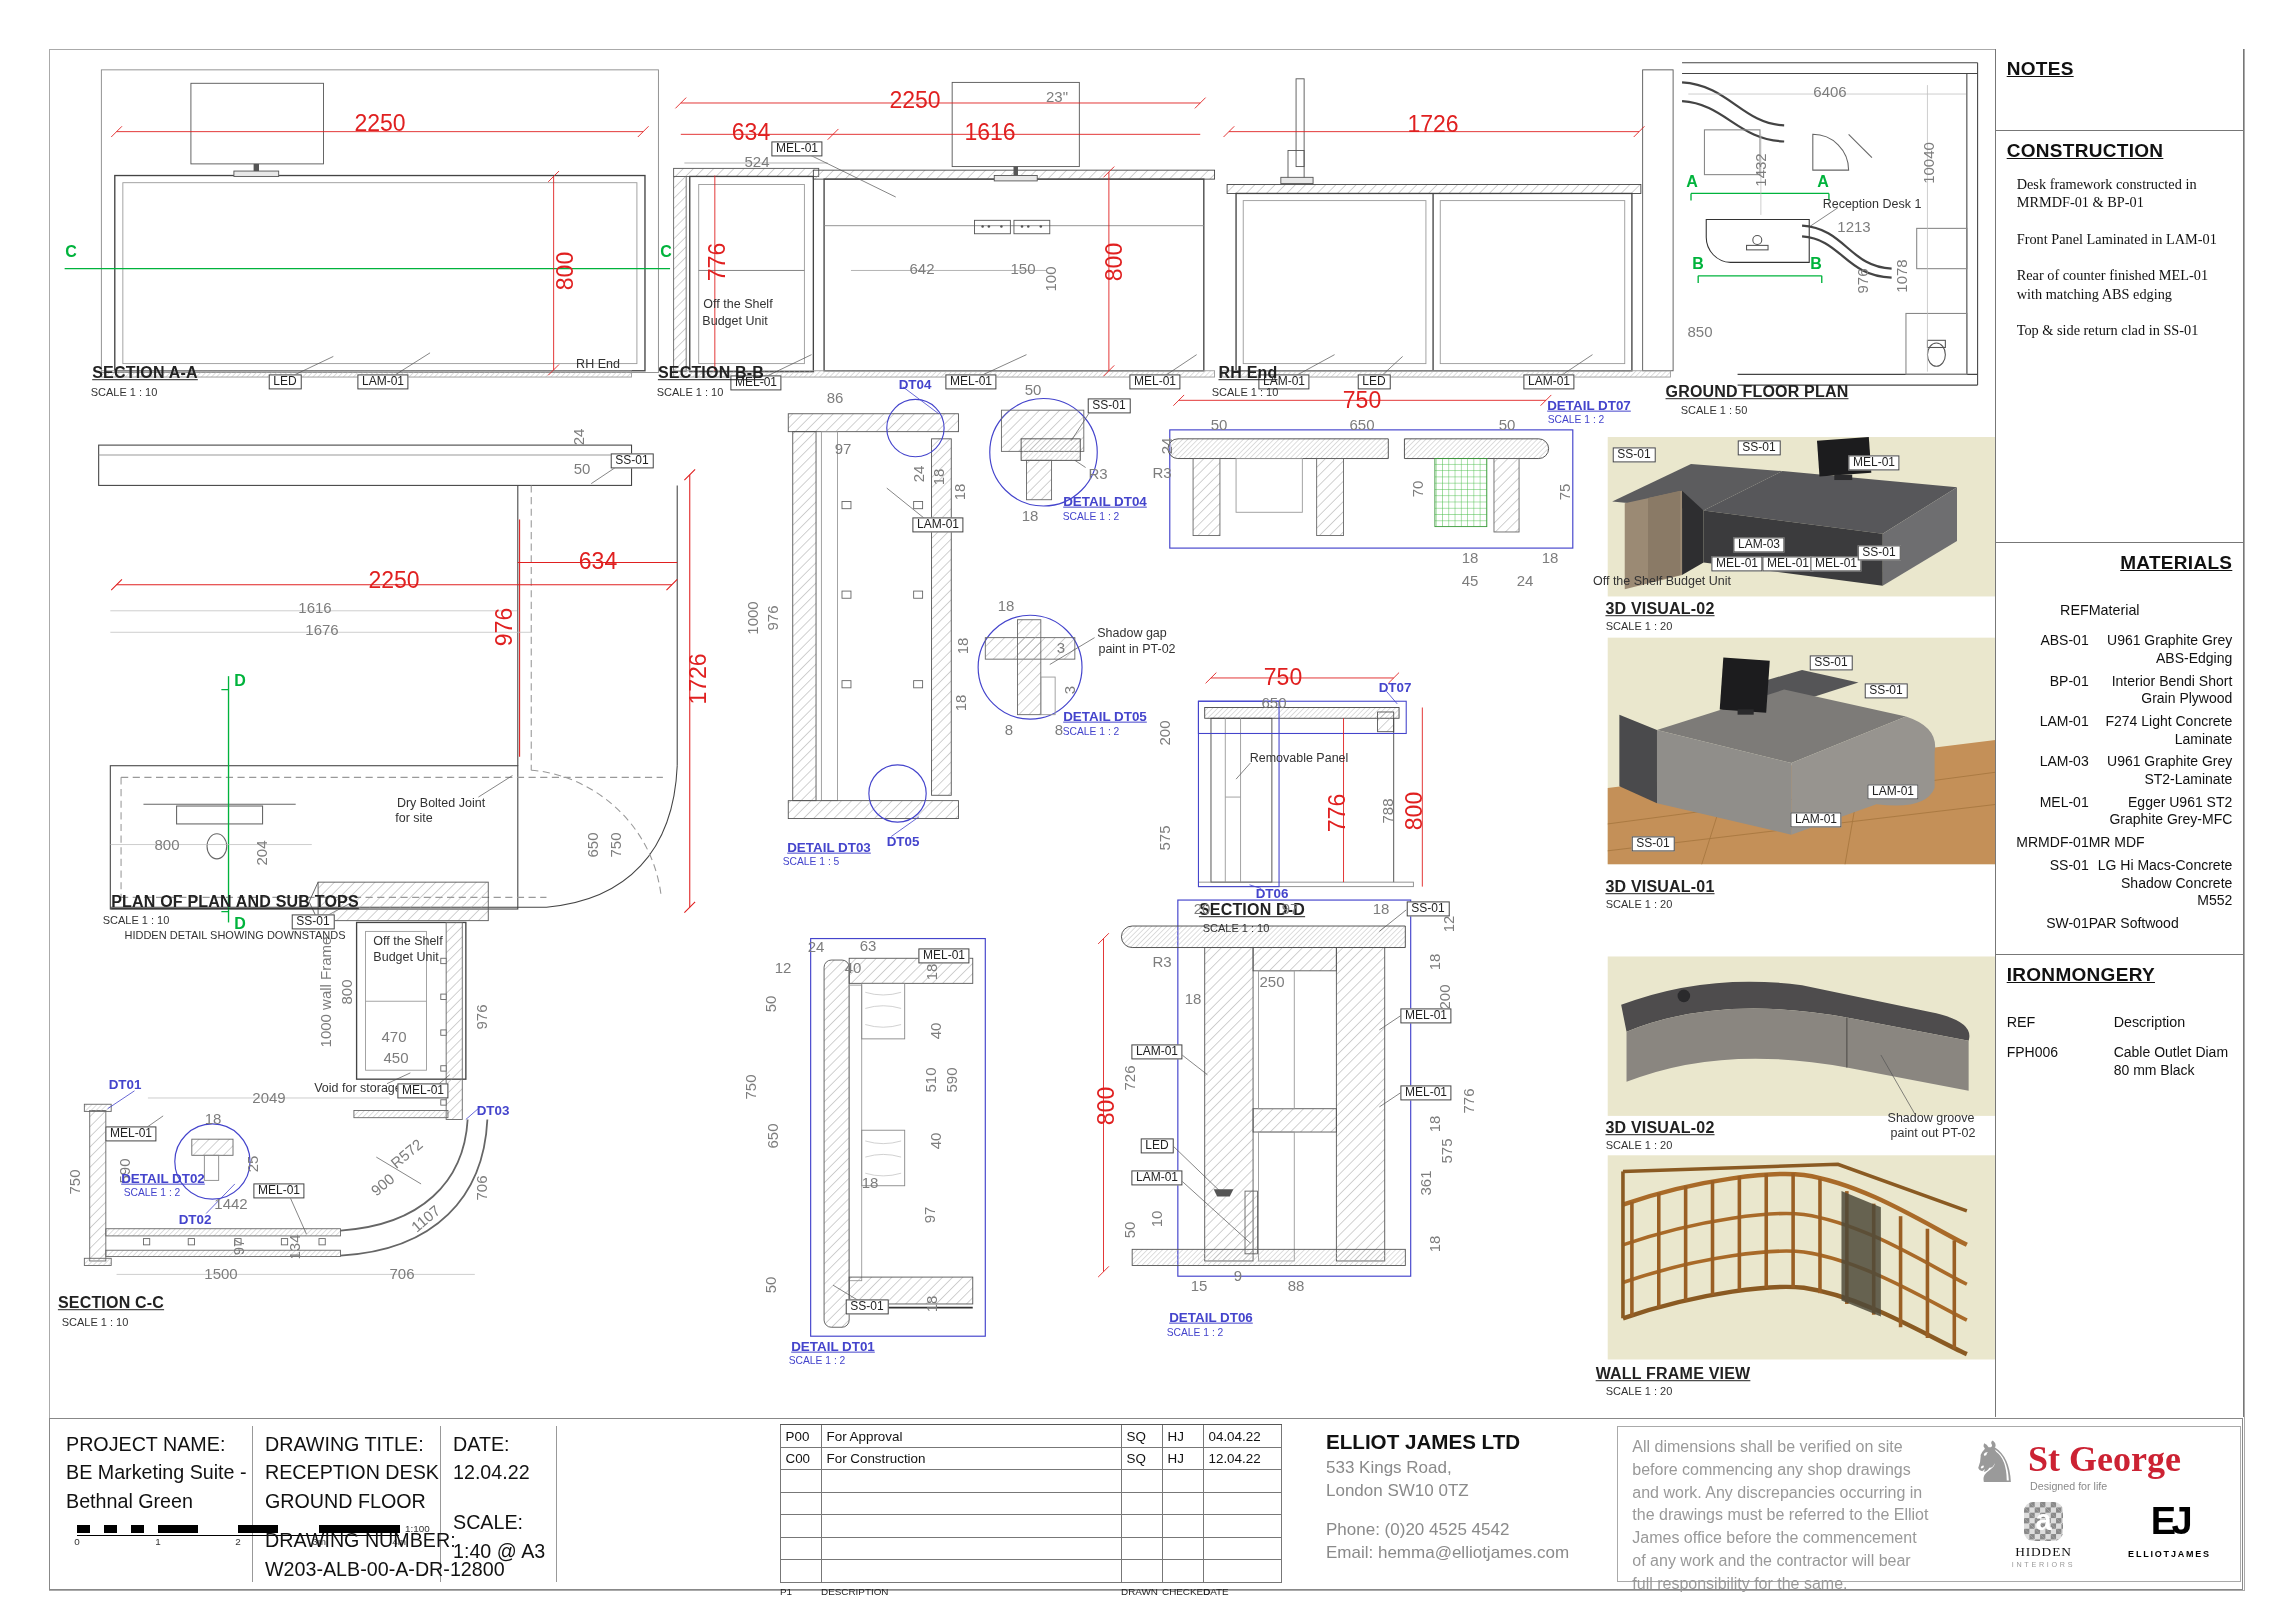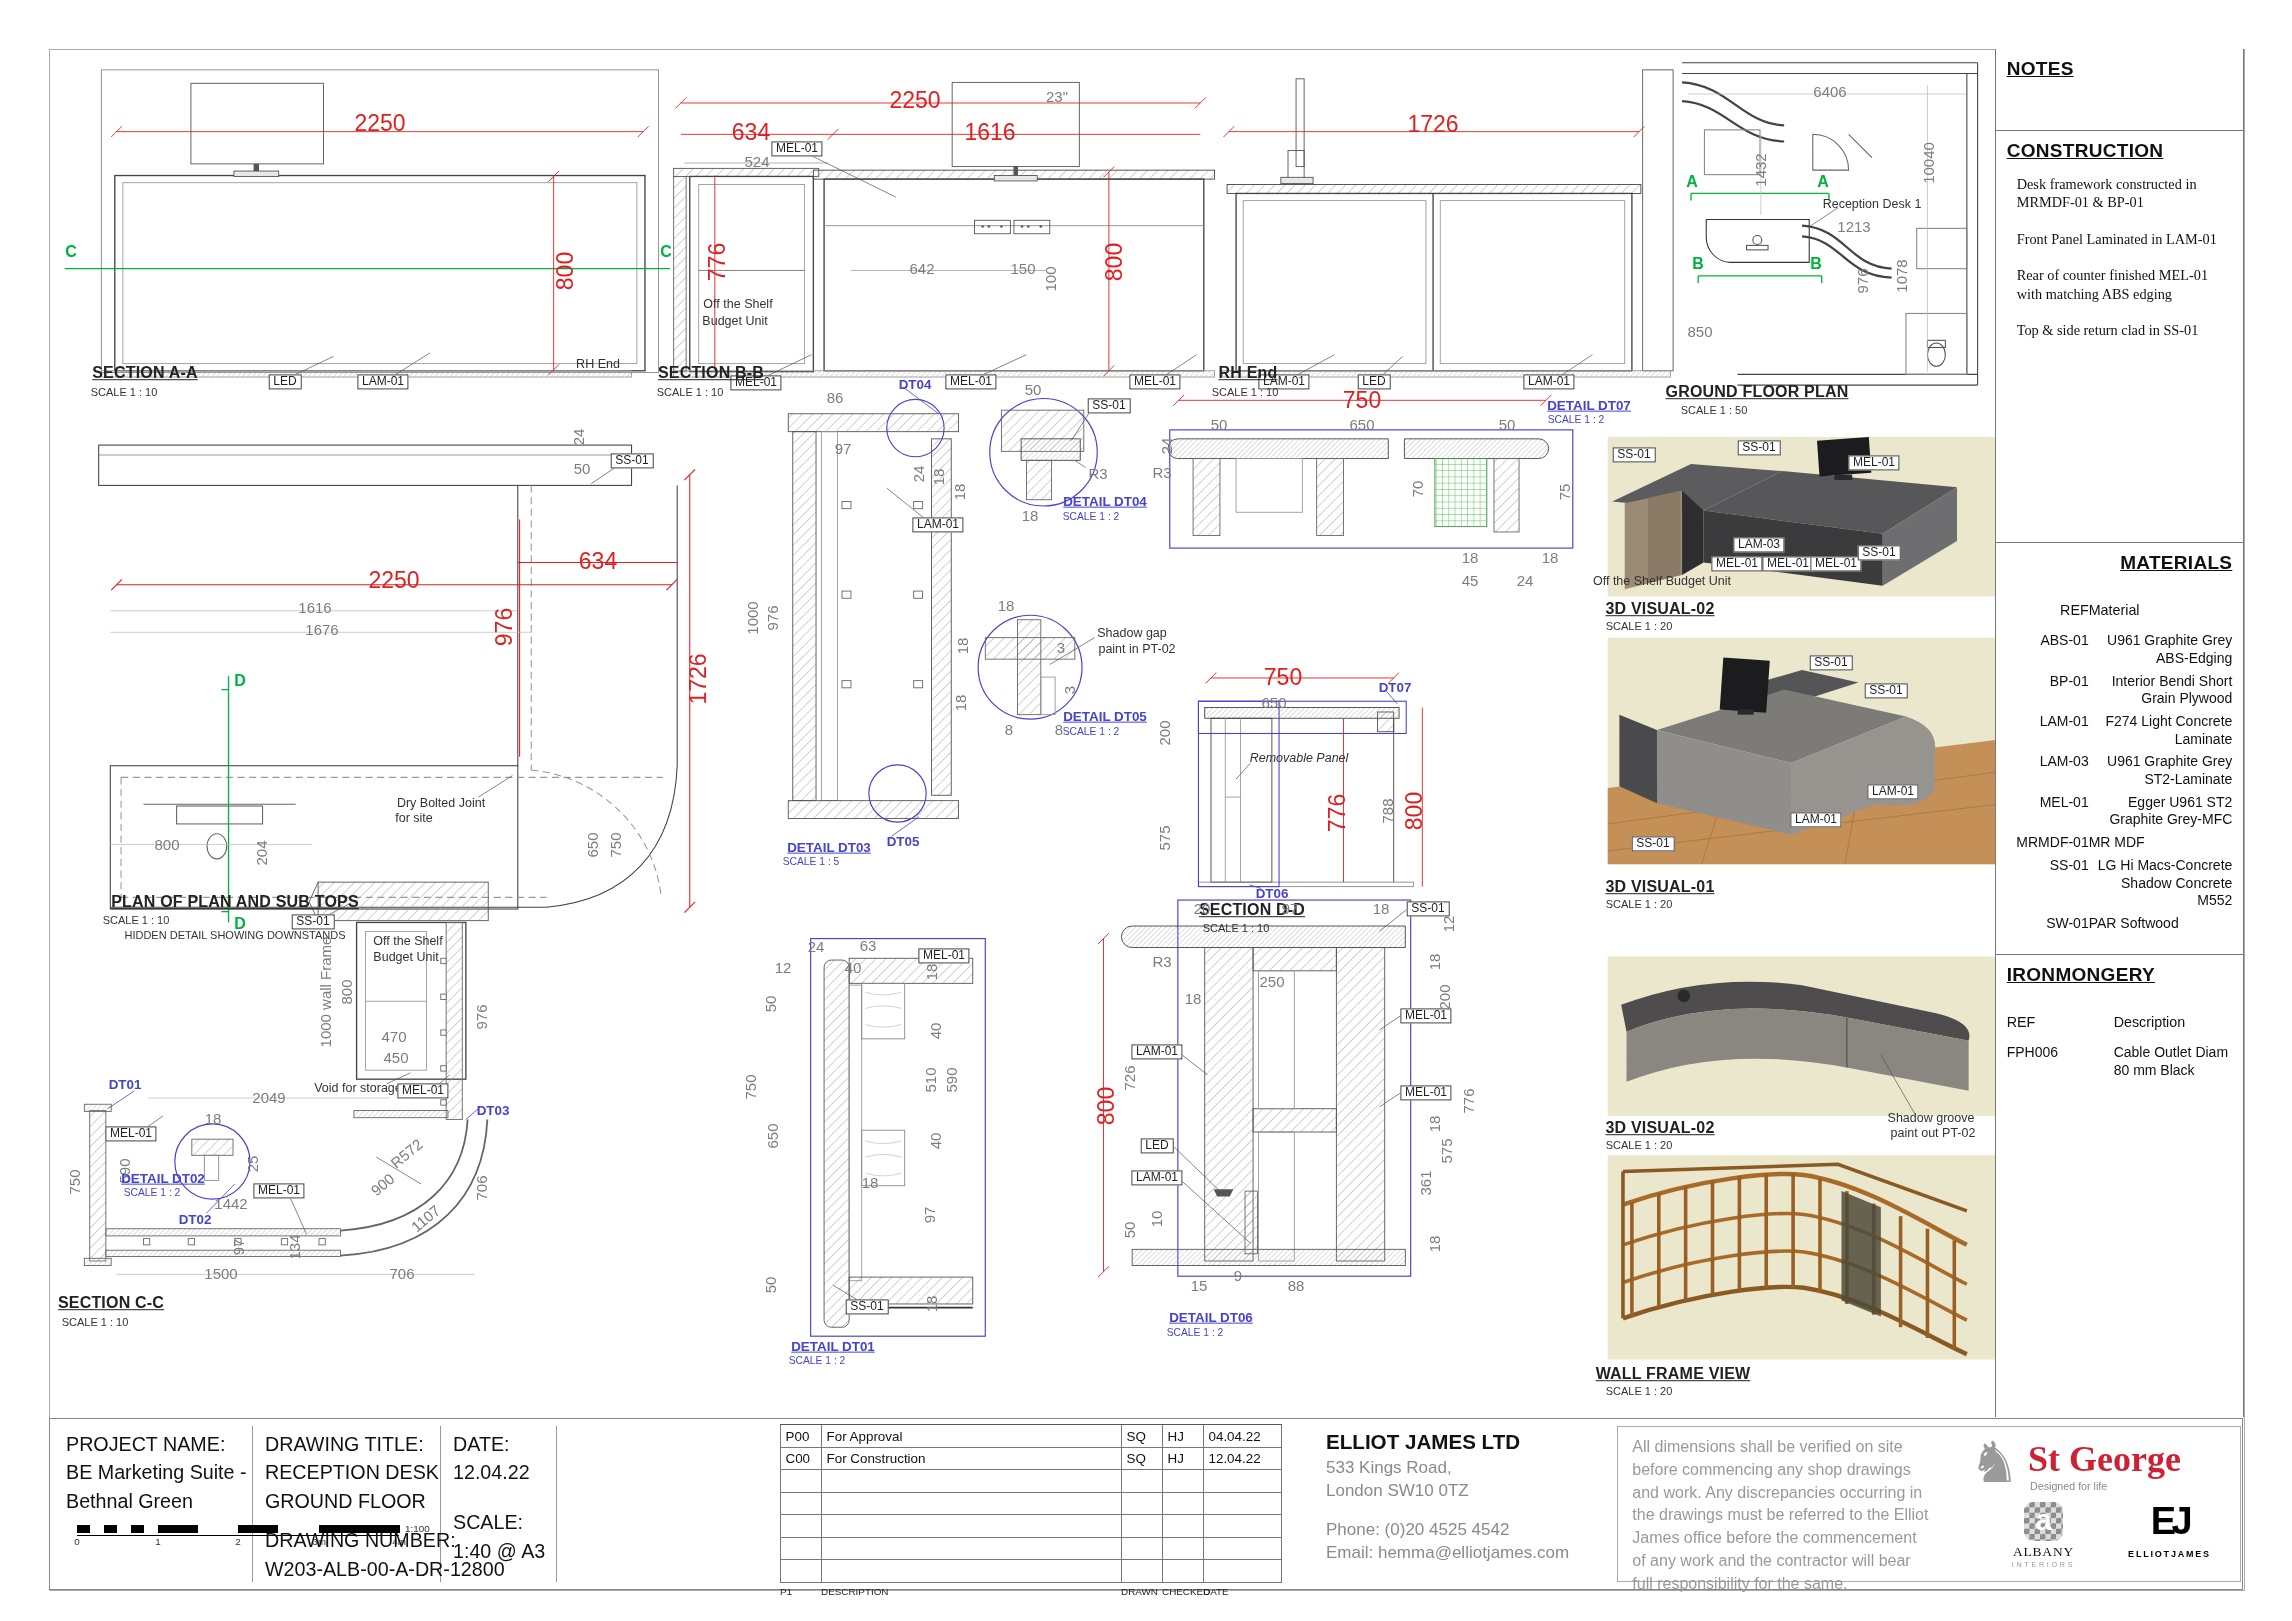--- a/index.html
+++ b/index.html
@@ -633,21 +633,21 @@
     <div class="ann grey" style="left: 1470px; top: 558px;">18</div>
     <div class="ann grey" style="left: 1550px; top: 558px;">18</div>
     <div class="ann grey" style="left: 1470px; top: 581px;">45</div>
     <div class="ann grey" style="left: 1525px; top: 581px;">24</div>
     <div class="ann bluecap" style="left: 1589px; top: 406px;">DETAIL DT07</div>
     <div class="ann bluescale" style="left: 1576px; top: 420px;">SCALE 1 : 2</div>
     <div class="ann red" style="left: 1283px; top: 678px;">750</div>
     <div class="ann grey" style="left: 1274px; top: 703px;">650</div>
     <div class="ann blue" style="left: 1395px; top: 688px;">DT07</div>
     <div class="ann grey" style="left: 1165px; top: 733px; transform: translate(-50%, -50%) rotate(-90deg);">200</div>
-    <div class="ann note" style="left: 1299px; top: 759px; font-style: italic;">Removable Panel</div>
+    <div class="ann note" style="left: 1299px; top: 759px;">Removable Panel</div>
     <div class="ann red" style="left: 1338px; top: 813px; transform: translate(-50%, -50%) rotate(-90deg);">776</div>
     <div class="ann grey" style="left: 1388px; top: 811px; transform: translate(-50%, -50%) rotate(-90deg);">788</div>
     <div class="ann red" style="left: 1415px; top: 811px; transform: translate(-50%, -50%) rotate(-90deg);">800</div>
     <div class="ann grey" style="left: 1165px; top: 838px; transform: translate(-50%, -50%) rotate(-90deg);">575</div>
     <div class="ann blue" style="left: 1272px; top: 894px;">DT06</div>
     <div class="ann cap" style="left: 1252px; top: 910px;">SECTION D-D</div>
     <div class="ann capscale" style="left: 1236px; top: 928px;">SCALE 1 : 10</div>
     <div class="ann grey" style="left: 816px; top: 947px;">24</div>
     <div class="ann grey" style="left: 868px; top: 946px;">63</div>
     <div class="ann grey" style="left: 783px; top: 968px;">12</div>
@@ -907,21 +907,21 @@
     <div class="disc">All dimensions shall be verified on site before commencing any shop drawings and work. Any discrepancies occurring in the drawings must be referred to the Elliot James office before the commencement of any work and the contractor will bear full responsibility for the same.</div>
     <div class="stgeorge">
       <div class="sg-knight">♞</div>
       <div class="sg-text">St George</div>
       <div class="sg-sub">Designed for life</div>
     </div>
     <div class="albany">
       <div class="alb-mark">
           <div class="alb-a">a</div>
         </div>
-      <div class="alb-name">ALBANY</div>
+      <div class="alb-name">HIDDEN</div>
       <div class="alb-sub">INTERIORS</div>
     </div>
     <div class="ejlogo">
       <div class="ej-mark">EJ</div>
       <div class="ej-name">ELLIOTJAMES</div>
     </div>
   </div>
 </footer>
 
 

